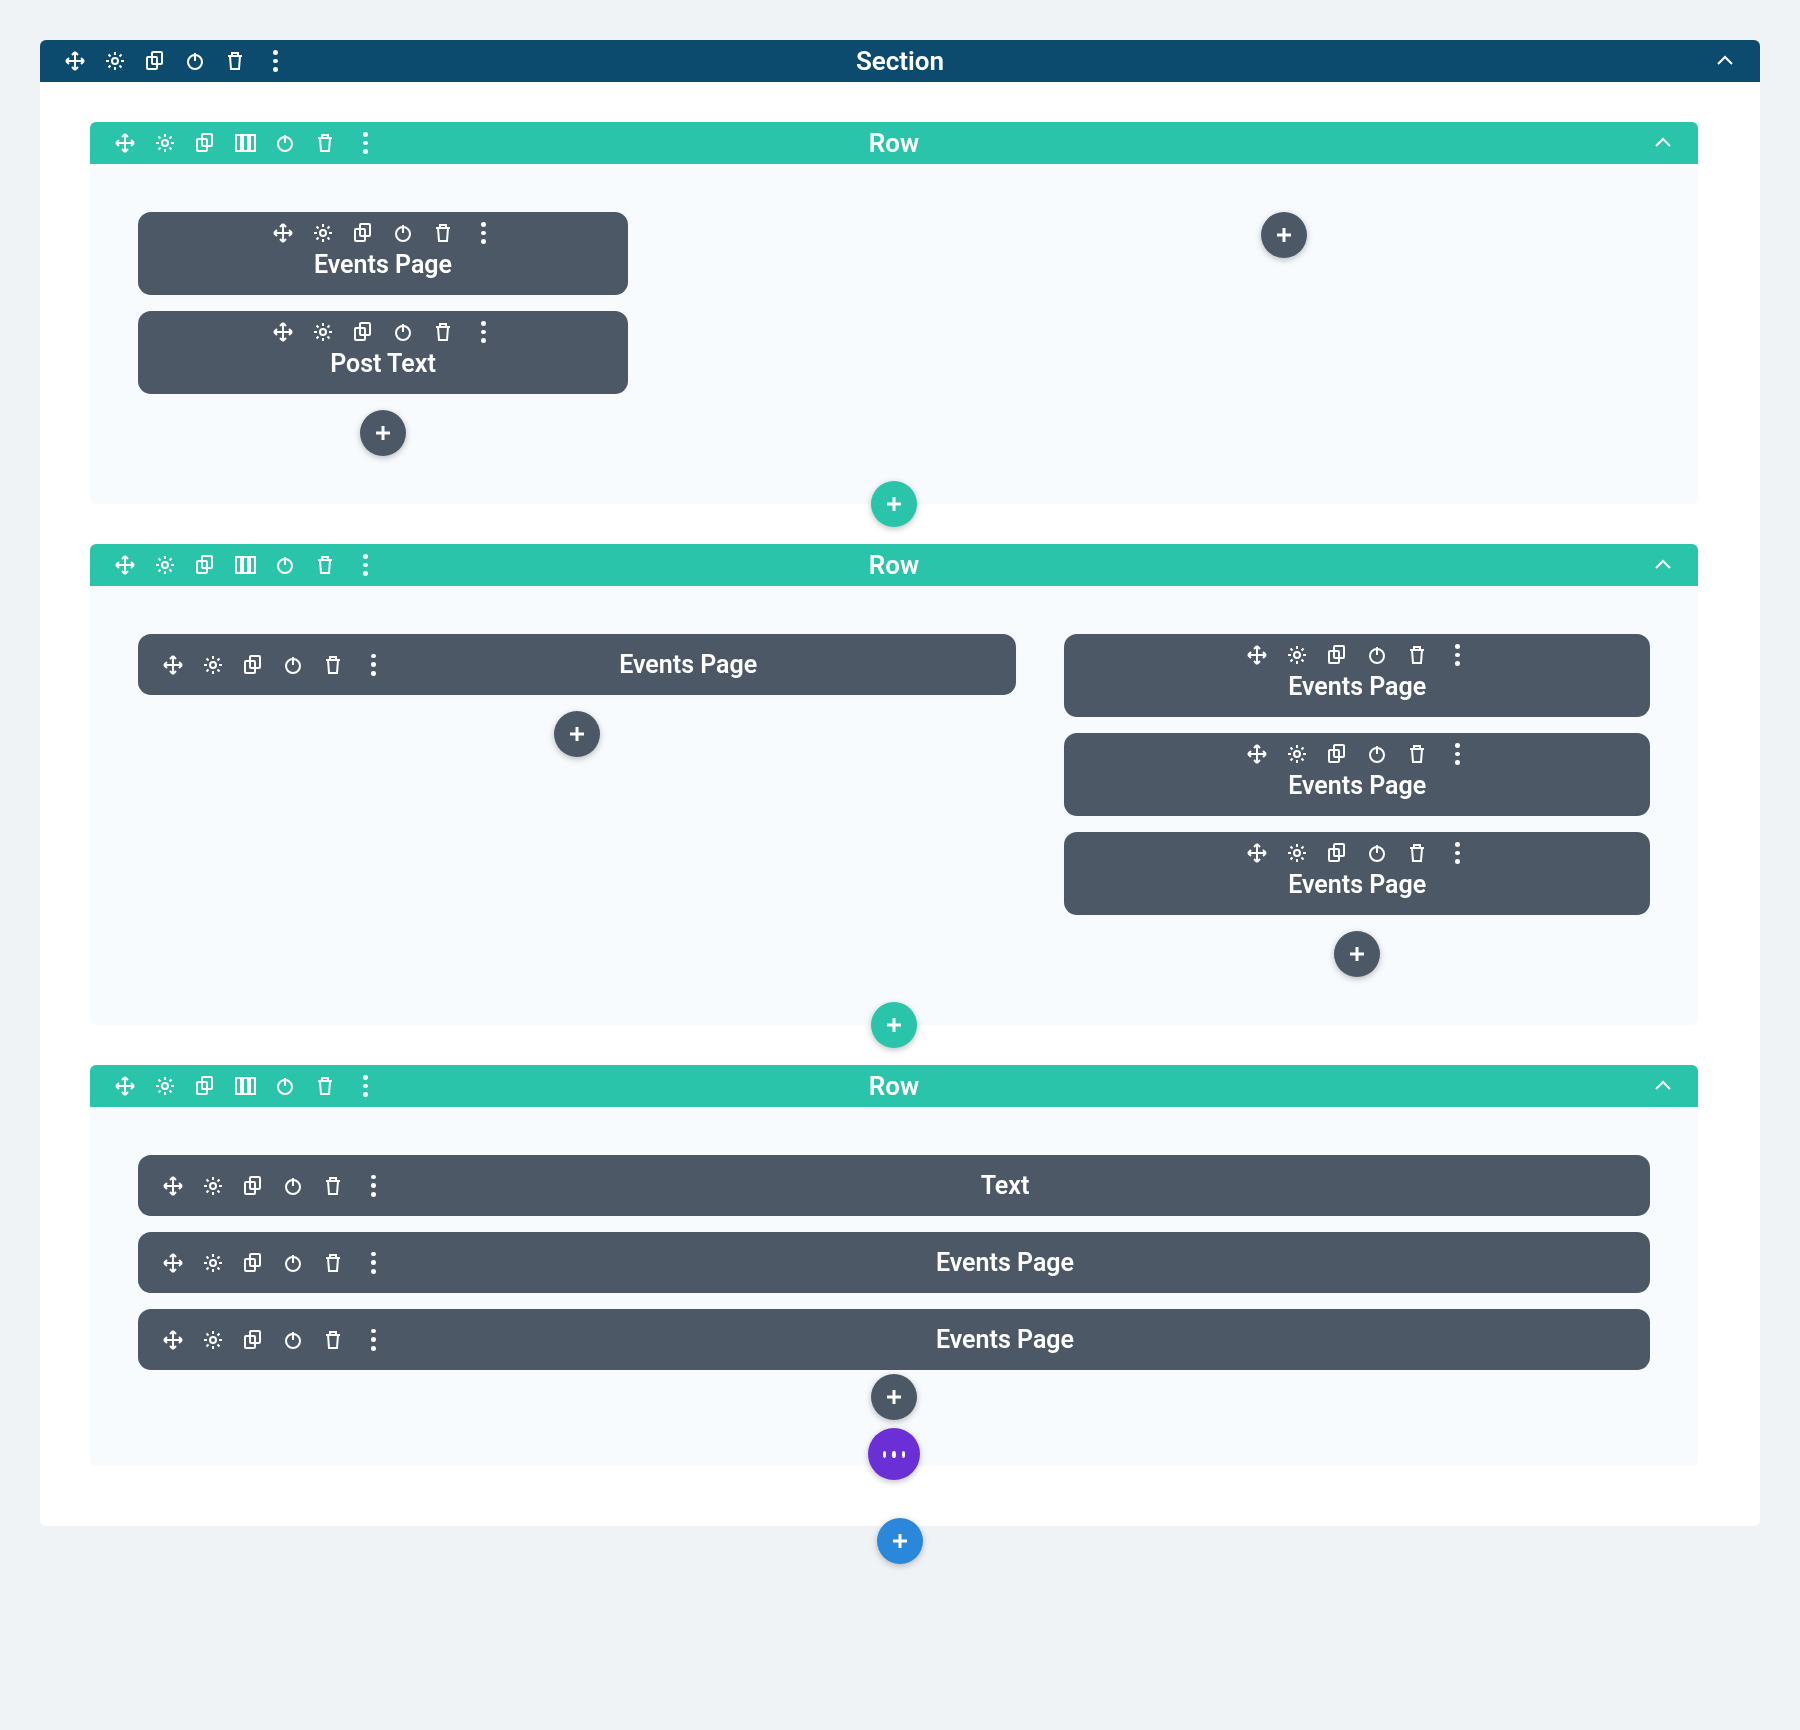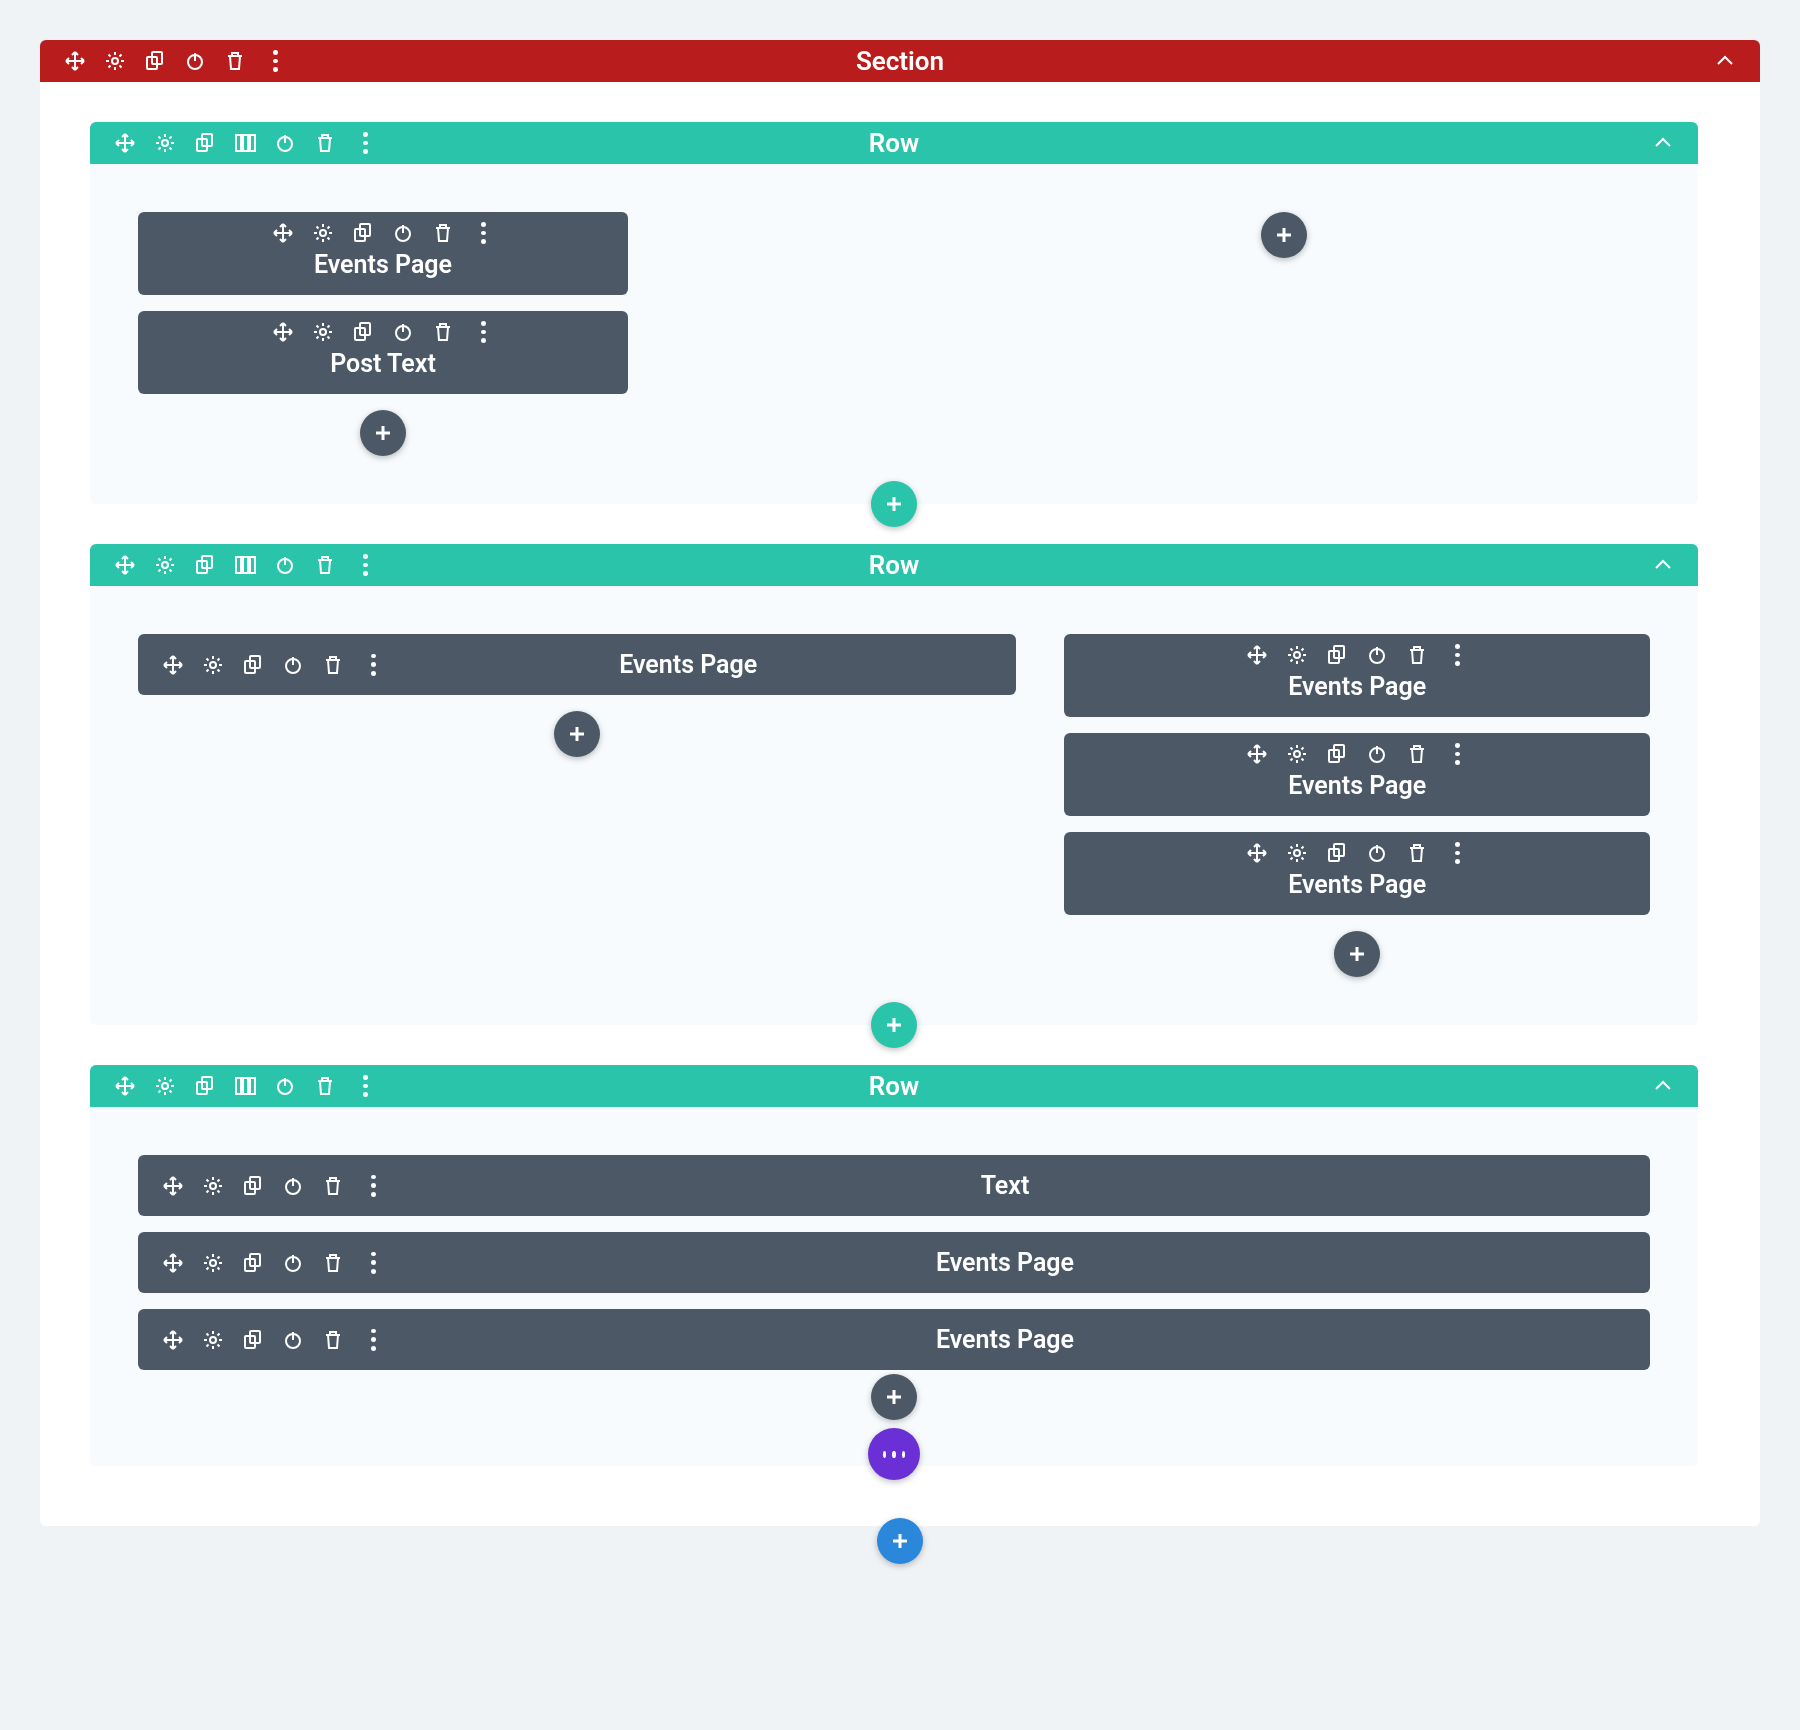--- a/index.html
+++ b/index.html
@@ -13,21 +13,21 @@
   .section { border-radius: 6px; overflow: visible; margin-bottom: 30px; }
   .bar {
     display: flex;
     align-items: center;
     padding: 10px 24px;
     color: #fff;
     border-radius: 6px 6px 0 0;
     font-weight: 600;
     position: relative;
   }
-  .bar-blue   { background: #b91c1c; }
+  .bar-blue   { background: #0c4a6e; }
   .bar-green  { background: #29c4a9; }
   .bar .tools { display: flex; gap: 18px; align-items: center; }
   .bar .title { position:absolute; left:50%; transform:translateX(-50%); font-size:26px; }
   .bar .caret { margin-left:auto; }
   .section-body {
     background: #ffffff;
     padding: 40px 62px 60px 50px;
     border-radius: 0 0 6px 6px;
     position: relative;
   }
@@ -36,21 +36,21 @@
     background: #f7fbfd;
     border-radius: 0 0 6px 6px;
     padding: 48px;
     position: relative;
   }
   .cols { display: flex; gap: 48px; }
   .col  { flex: 1; position: relative; }
   .module {
     background: #4c5866;
     color:#fff;
-    border-radius:6px;
+    border-radius:13px;
     margin-bottom:16px;
     padding:10px 24px 16px 24px;
     position:relative;
   }
   .module.narrow { width: 490px; }
   .module .tools-center { display:flex; justify-content:center; gap:18px; margin-bottom:6px; }
   .module .mod-title    { text-align:center; font-weight:600; font-size:25px; }
   .module.inline { padding:16px 24px; display:flex; align-items:center; }
   .module.inline .mod-title { flex:1; }
   .add-btn {

